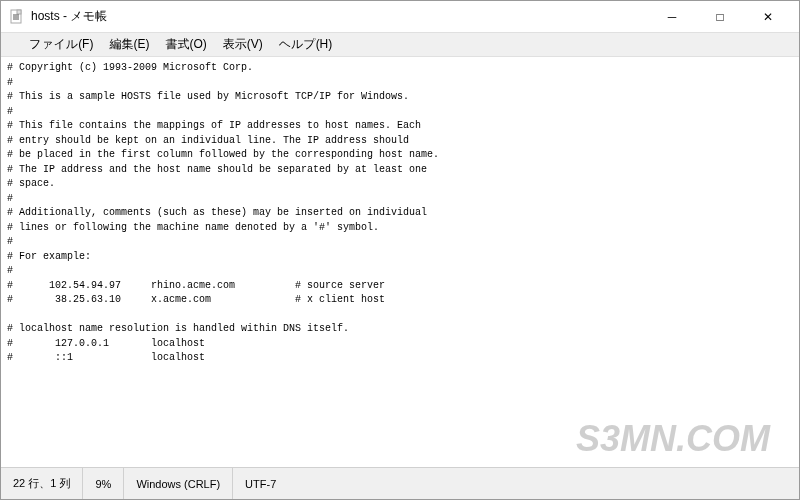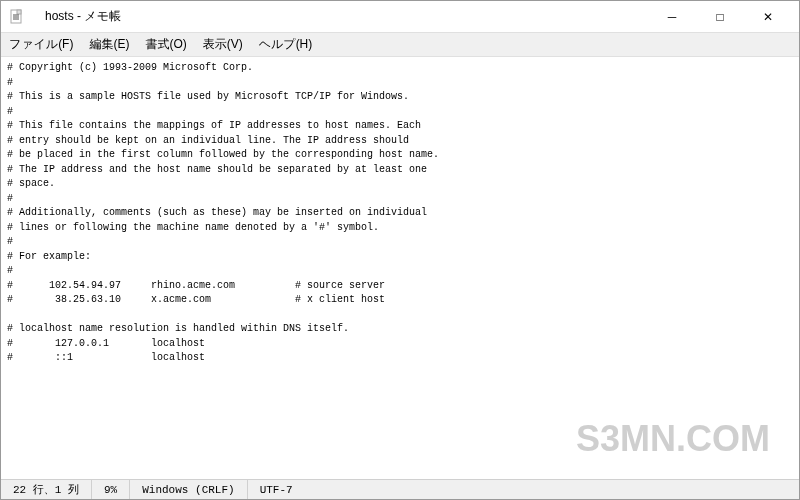--- a/index.html
+++ b/index.html
@@ -32,21 +32,21 @@
       align-items: center;
       justify-content: space-between;
       padding: 0 8px;
       border-bottom: 1px solid #e0e0e0;
       user-select: none;
     }
 
     .title-bar-left {
       display: flex;
       align-items: center;
-      gap: 20px;
+      gap: 6px;
     }
 
     .title-bar-icon {
       width: 16px;
       height: 16px;
       display: flex;
       align-items: center;
       justify-content: center;
       font-size: 12px;
     }
@@ -73,21 +73,21 @@
       justify-content: center;
       font-size: 12px;
       color: #000;
     }
 
     .menu-bar {
       background: #f0f0f0;
       height: 24px;
       display: flex;
       align-items: center;
-      padding: 0 0;
+      padding: 0 20px;
       border-bottom: 1px solid #e0e0e0;
       font-family: 'Meiryo', 'MS UI Gothic', sans-serif;
       font-size: 12px;
     }
 
     .menu-item {
       padding: 2px 8px;
       cursor: pointer;
       color: #000;
     }
@@ -108,26 +108,26 @@
       outline: none;
       width: 100%;
       height: 100%;
       border: none;
       resize: none;
       background: #ffffff;
       padding: 0;
     }
 
     .status-bar {
-      height: 20px;
+      height: 32px;
       background: #f0f0f0;
       border-top: 1px solid #d0d0d0;
       display: flex;
       align-items: center;
-      font-family: Liberation Mono, monospace;
+      font-family: Liberation Sans, sans-serif;
       font-size: 11px;
       color: #000;
     }
 
     .status-section {
       padding: 0 12px;
       border-right: 1px solid #d0d0d0;
       height: 100%;
       display: flex;
       align-items: center;
@@ -139,20 +139,21 @@
 
     .watermark {
       position: absolute;
       bottom: 40px;
       right: 30px;
       font-size: 36px;
       color: rgba(160, 160, 160, 0.5);
       font-family: Arial, sans-serif;
       font-weight: bold;
       pointer-events: none;
+      font-style: italic;
     }
   </style>
 </head>
 <body>
 
 <div class="window">
 
   <div class="title-bar">
     <div class="title-bar-left">
       <div class="title-bar-icon">

